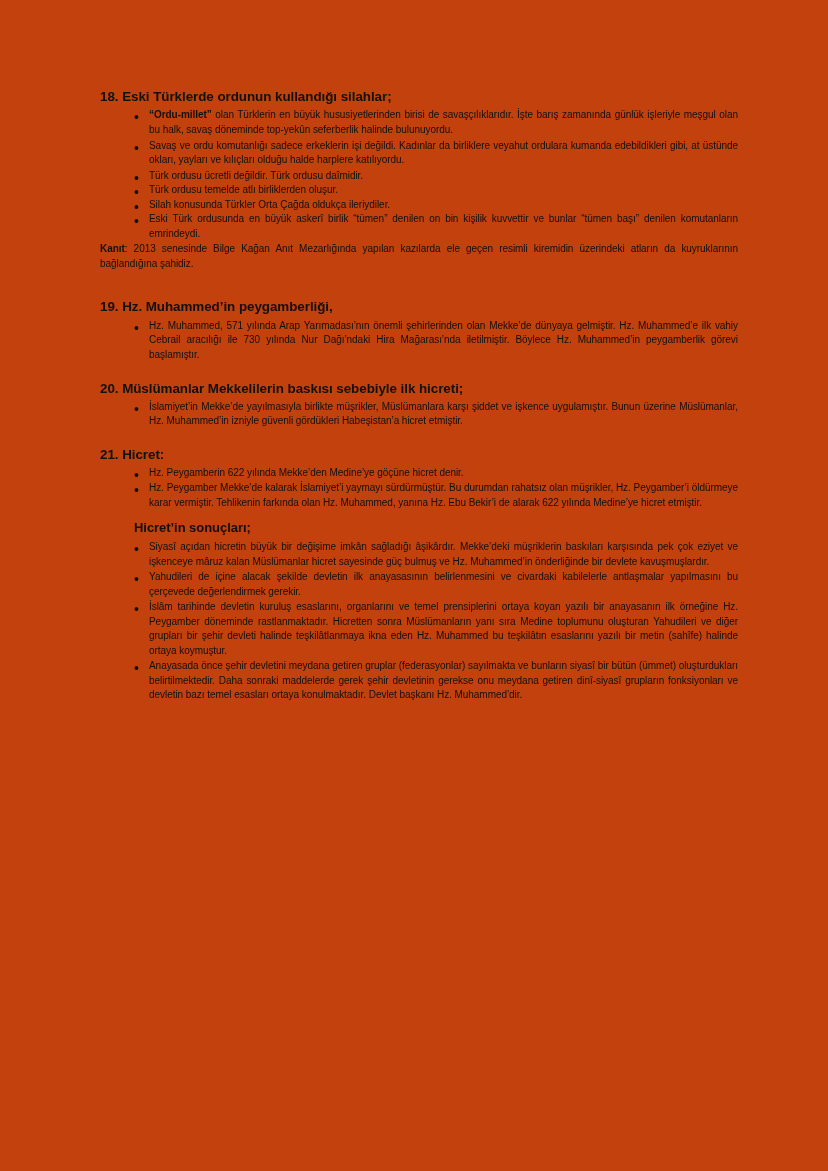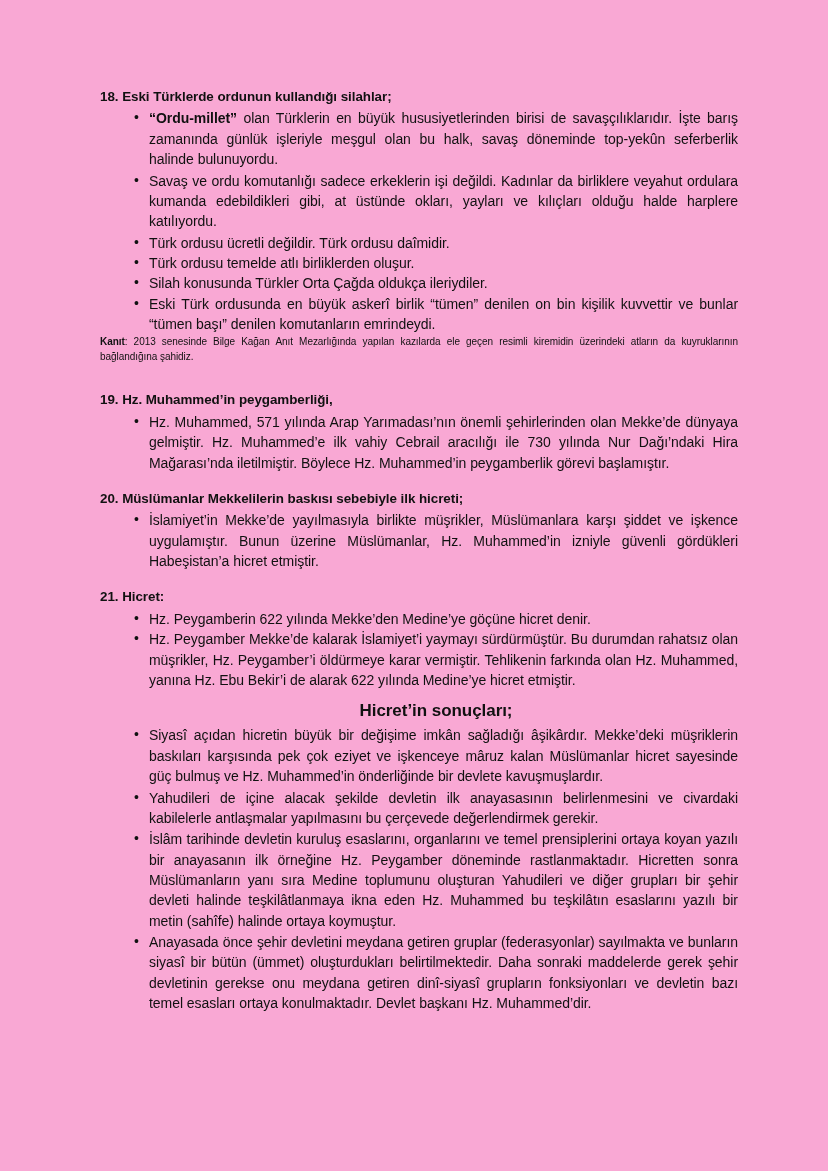--- a/index.html
+++ b/index.html
@@ -5,21 +5,21 @@
 <style>
   html, body {
     margin: 0;
     padding: 0;
     background: #ffffff;
   }
   .page {
     position: relative;
     width: 828px;
     height: 1171px;
-    background: #f9a8d4;
+    background: #c2410c;
     margin: 0 auto;
     overflow: hidden;
     font-family: "Liberation Sans", sans-serif;
     color: #111111;
     -webkit-font-smoothing: antialiased;
   }
   .content {
     position: absolute;
     left: 100px;
     top: 88px;
@@ -45,21 +45,21 @@
   
   ul.bullets {
     list-style: none;
     margin: 3px 0 0 0;
     padding: 0;
   }
   ul.bullets > li {
     position: relative;
     padding-left: 49px;
     margin: 0 0 1px 0;
-    font-size: 14px;
+    font-size: 10px;
     line-height: 1.455;
     text-align: justify;
     text-justify: inter-word;
     letter-spacing: -0.05px;
   }
   ul.bullets > li::before {
     content: "\2022";
     position: absolute;
     left: 34px;
     top: -1px;
@@ -79,26 +79,25 @@
     text-justify: inter-word;
     margin: 1px 0 0 0;
     letter-spacing: -0.05px;
   }
   .proof .label {
     font-weight: bold;
   }
 
   
   .sub-heading {
-    font-size: 17px;
+    font-size: 13px;
     font-weight: bold;
     line-height: 1.30;
     margin: 0 0 0 34px;
     letter-spacing: -0.05px;
-    text-align: center;
   }
 
   b, strong { font-weight: bold; }
 </style>
 </head>
 <body>
 
 <div class="page">
   <div class="content">
 

